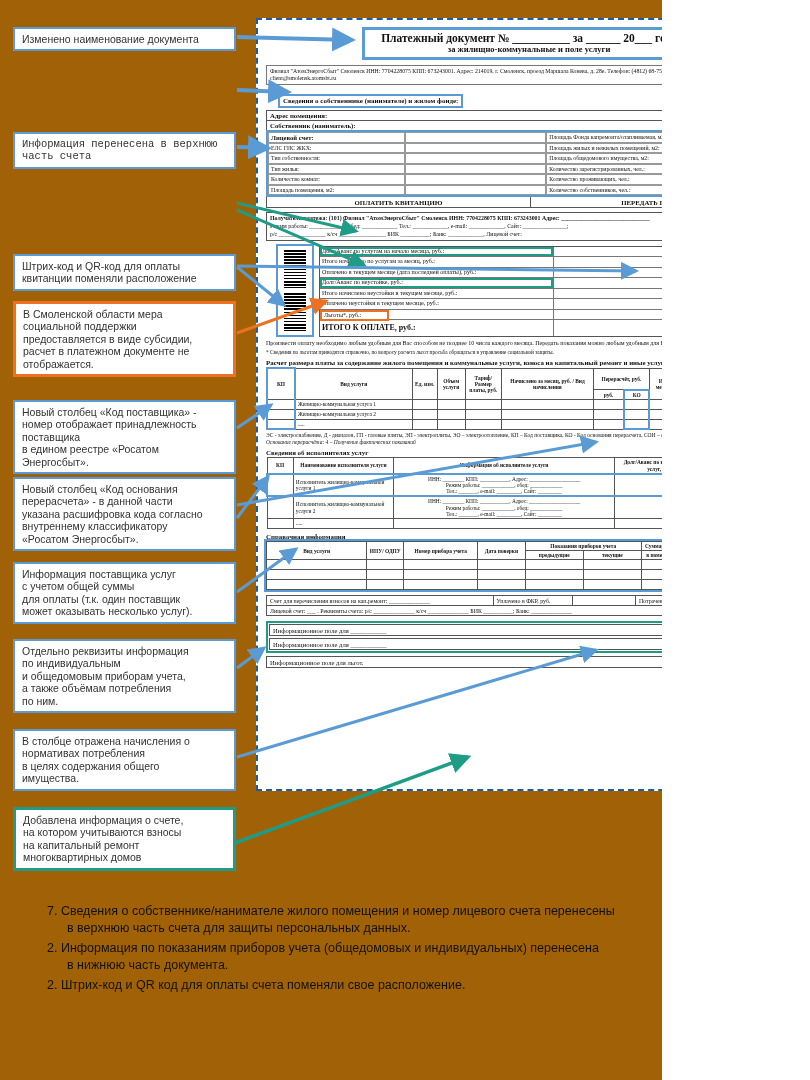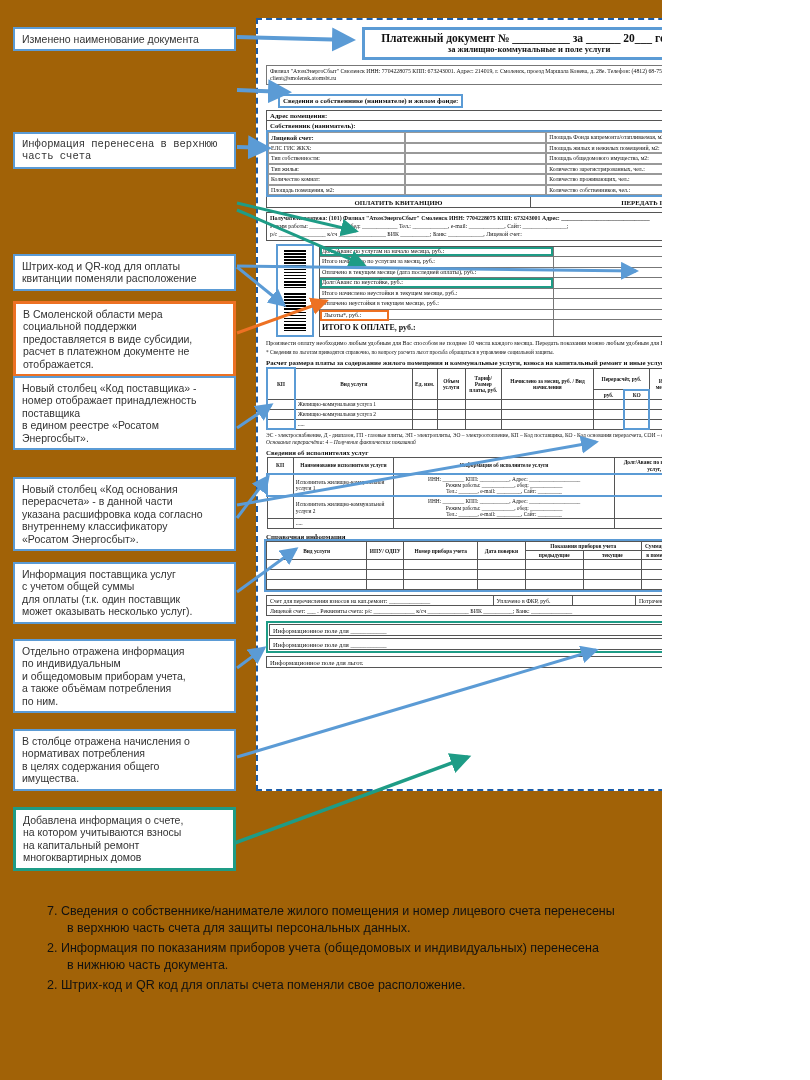--- a/index.html
+++ b/index.html
@@ -8,21 +8,21 @@
           font-family:"Liberation Sans", sans-serif; color:#222; }
 
   
   .callout { position:absolute; left:13px; width:223px; background:#fff; padding:4px 7px;
              font-size:10.5px; line-height:1.18; color:#333; z-index:6; }
   .callout .txt { white-space:pre-line; }
   .co-blue   { border:2px solid #5B9BD5; }
   .co-teal   { border:3px solid #1E9C86; }
   .co-orange { border:3px solid #ED7123; }
   #c1 { top:27px;  } #c2 { top:60px;  } #c3 { top:132px;font-family:Liberation Mono, monospace; } #c4 { top:179px; }
-  #c5 { top:254px; } #c6 { top:301px; } #c7 { top:376px; } #c8 { top:477px; }
+  #c5 { top:254px; } #c6 { top:301px; } #c7 { top:400px; } #c8 { top:477px; }
   #c9 { top:562px; } #c10{ top:639px; } #c11{ top:729px; } #c12{ top:807px; }
 
   
   .arrows { position:absolute; left:0; top:0; z-index:5; pointer-events:none; }
 
   
   .doc { position:absolute; left:256px; top:18px; width:549px; height:773px;
          border:2px dashed #1B5CA8; background:#fff; padding:5px 8px;
          font-family:"Liberation Serif", serif; color:#111; z-index:1; }
   .titlebox { margin:2px 0 5px 96px; width:334px; border:3px solid #5B9BD5;
@@ -146,21 +146,21 @@
 внутреннему классификатору
 «Росатом Энергосбыт».</div>
     </div>
   <div class="callout co-blue" id="c9">
       <div class="txt">Информация поставщика услуг
 с учетом общей суммы
 для оплаты (т.к. один поставщик
 может оказывать несколько услуг).</div>
     </div>
   <div class="callout co-blue" id="c10">
-      <div class="txt">Отдельно отражена информация
+      <div class="txt">Отдельно реквизиты информация
 по индивидуальным
 и общедомовым приборам учета,
 а также объёмам потребления
 по ним.</div>
     </div>
   <div class="callout co-blue" id="c11">
       <div class="txt">В столбце отражена начисления о
 нормативах потребления
 в целях содержания общего
 имущества.</div>

